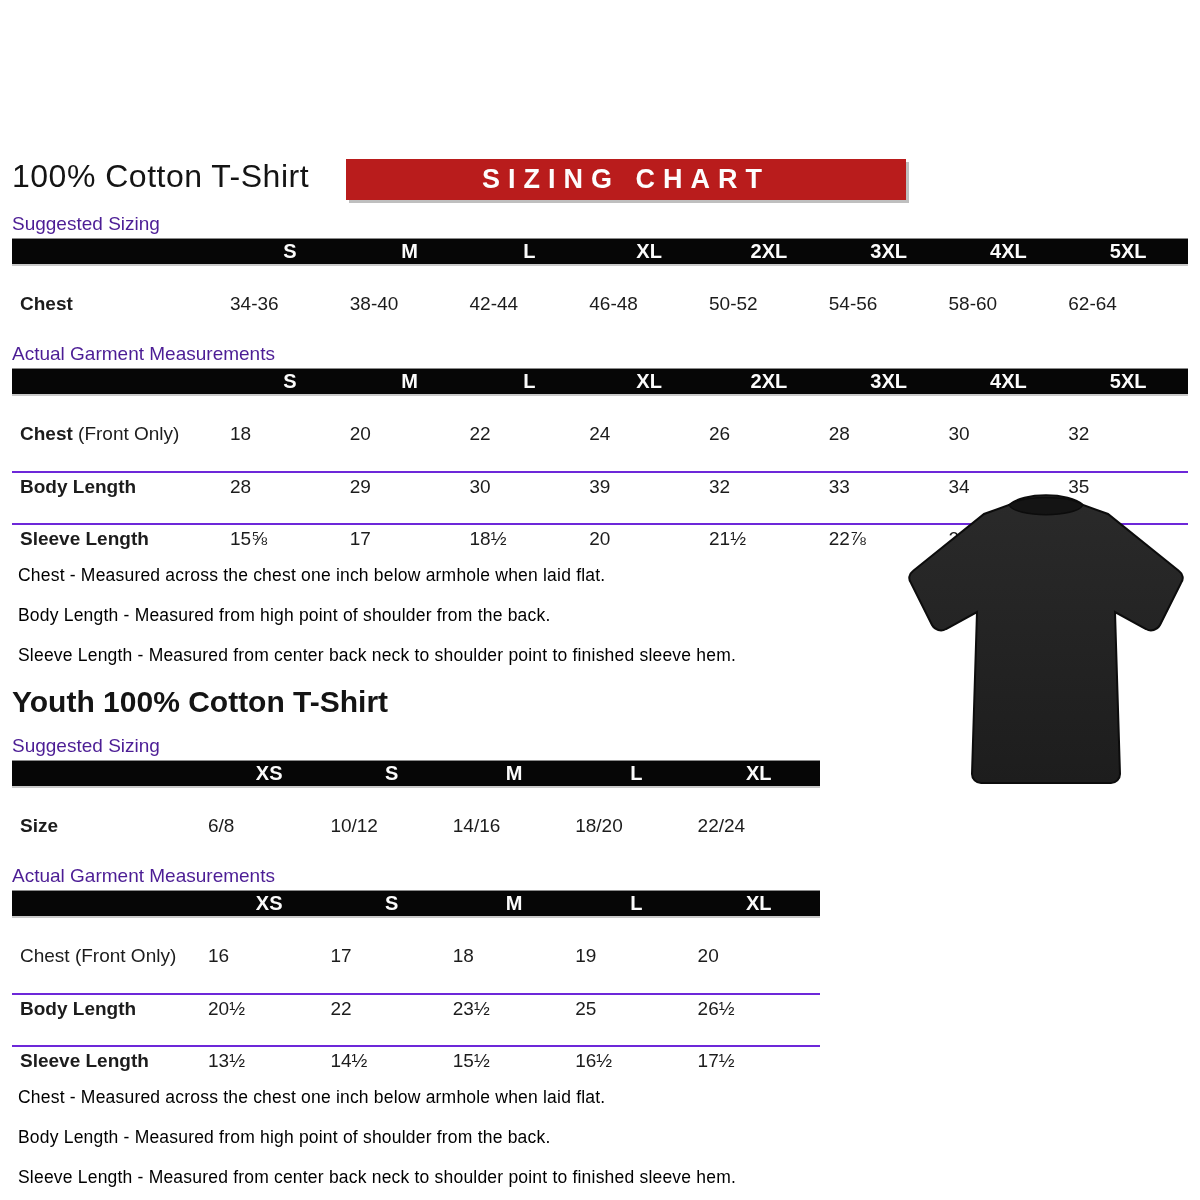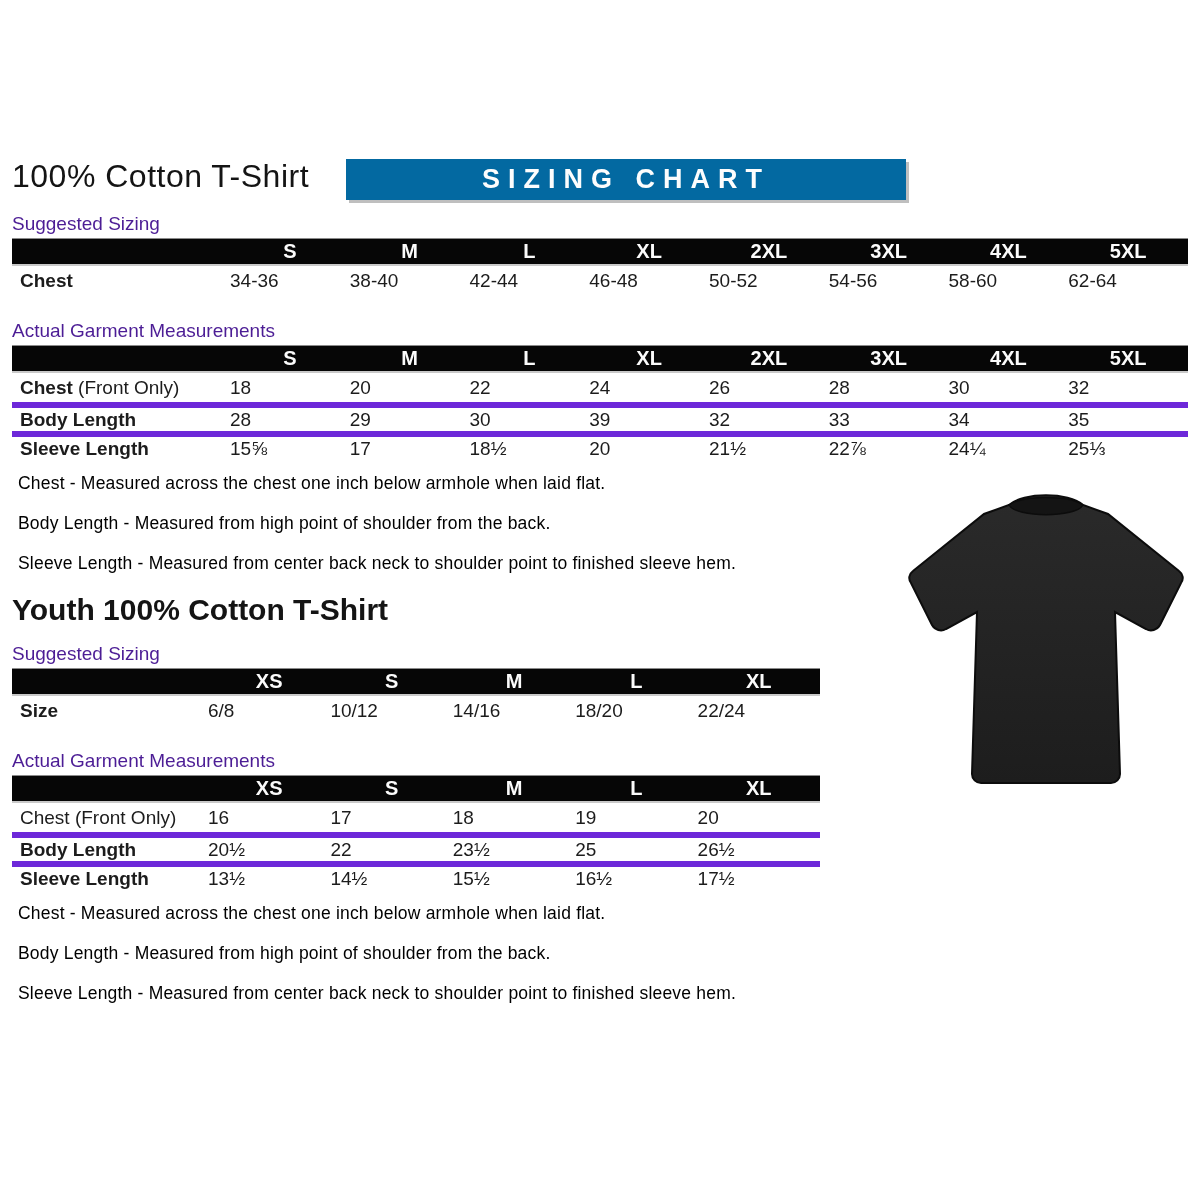--- a/index.html
+++ b/index.html
@@ -20,21 +20,21 @@
 
   
   .header-row { display: flex; align-items: flex-start; }
   .main-title {
     margin: 0; flex: 0 0 334px;
     font-size: 32px; font-weight: 500; letter-spacing: 0.5px;
     color: #141414;
   }
   .banner {
     width: 560px; height: 41px; margin-top: 1px;
-    background: #0369a1;
+    background: #b91c1c;
     color: #fdfdfd;
     font-size: 27px; font-weight: 700; letter-spacing: 8px;
     text-align: center; line-height: 41px;
     box-shadow: 3px 3px 0 rgba(0,0,0,0.25);
   }
 
   
   .section-label {
     font-size: 19px; color: #4c1d95;
     margin: 0; padding: 0 0 3px 0;
@@ -54,26 +54,26 @@
   .youth .t-row { grid-template-columns: 196px repeat(5, 1fr); }
 
   .t-head {
     background: #060606; height: 27px;
     border-bottom: 2px solid #c9c9c9;
   }
   .t-head .h-cell {
     color: #fbfbfb; font-weight: 700; font-size: 20px;
     text-align: center;
   }
-  .t-body-row { height: 29px; font-size: 19px; }
+  .t-body-row { height: 29px; font-size: 19px; margin-top: 23px; }
   .t-body-row .r-label { padding-left: 8px; font-weight: 700; white-space: nowrap; }
   .t-body-row .r-label.plain { font-weight: 400; }
   .t-body-row .r-label .suffix { font-weight: 400; }
   .t-body-row .v-cell { }
-  .t-body-row + .t-body-row { border-top: 6px solid #6d28d9; }
+  .t-body-row + .t-body-row { border-top: 2px solid #6d28d9; }
 
   
   .notes { margin-top: 13px; }
   .note-line {
     font-size: 17.5px; color: #000000;
     margin: 0 0 19px 6px; letter-spacing: 0.2px;
   }
 
   
   .youth-title {

